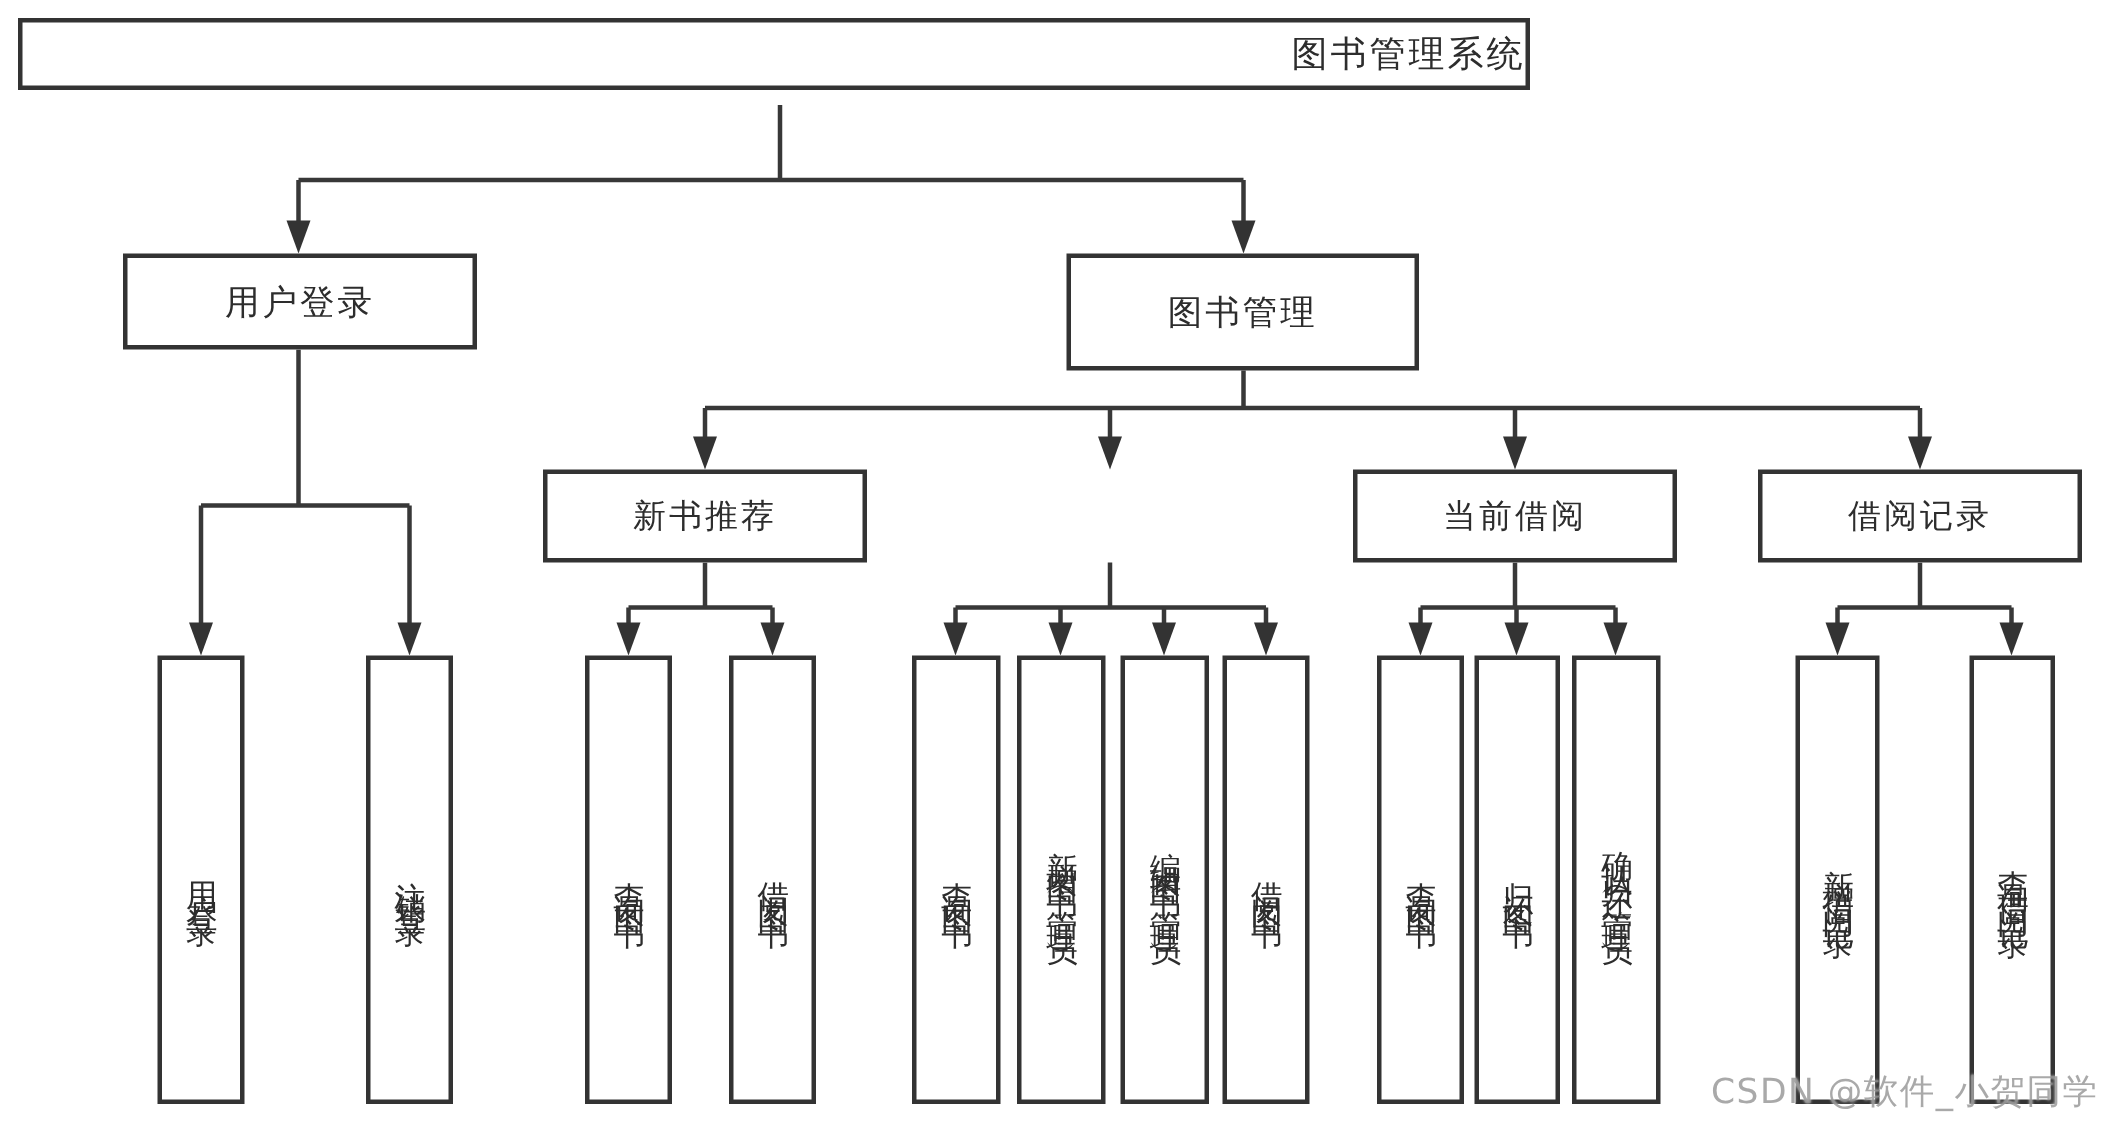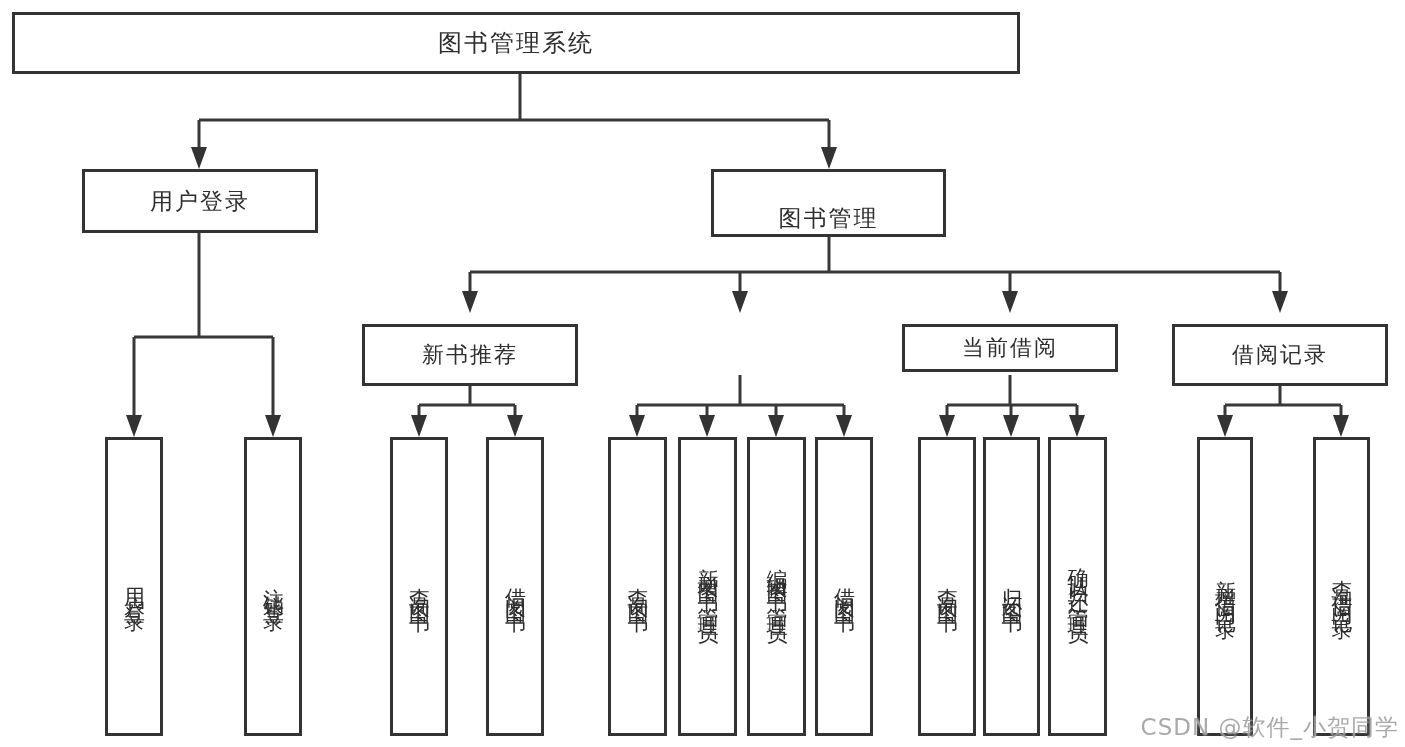--- a/index.html
+++ b/index.html
@@ -27,21 +27,21 @@
     border: 3px solid #333333;
     box-sizing: border-box;
     display: flex;
     align-items: center;
     justify-content: center;
     color: #2d2d2d;
     z-index: 2;
   }
   .node.root  { font-size: 24px; letter-spacing: 2px; }
   .node.lvl2  { font-size: 23px; letter-spacing: 2px; }
-  .node.lvl3  { font-size: 22px; letter-spacing: 2px; margin-top: 11px; }
+  .node.lvl3  { font-size: 22px; letter-spacing: 2px; }
   .node.leaf span {
     writing-mode: vertical-rl;
     text-orientation: mixed;
     font-size: 21px;
     letter-spacing: 8px;
     line-height: 1.1;
     white-space: nowrap;
   }
   .watermark {
     position: absolute;
@@ -94,35 +94,35 @@
       <path d="M768 415 L784 415 L776 437 Z"></path>
       <path d="M836 415 L852 415 L844 437 Z"></path>
       <path d="M939 415 L955 415 L947 437 Z"></path>
       <path d="M1003 415 L1019 415 L1011 437 Z"></path>
       <path d="M1069 415 L1085 415 L1077 437 Z"></path>
       <path d="M1217 415 L1233 415 L1225 437 Z"></path>
       <path d="M1333 415 L1349 415 L1341 437 Z"></path>
     </g>
   </svg>
 
-  <div class="node root" style="left:12px; top:12px; width:1008px; height:62px;">
+  <div class="node root" style="left:12px; top:12px; width:1008px; height:48px;justify-content:flex-end;">
     <span>图书管理系统</span>
   </div>
 
   <div class="node lvl2" style="left:82px; top:169px; width:236px; height:64px;">
     <span>用户登录</span>
   </div>
-  <div class="node lvl2" style="left:711px; top:169px; width:235px; height:68px;align-items:flex-end;">
+  <div class="node lvl2" style="left:711px; top:169px; width:235px; height:78px;">
     <span>图书管理</span>
   </div>
 
   <div class="node lvl3" style="left:362px; top:313px; width:216px; height:62px;">
     <span>新书推荐</span>
   </div>
-  <div class="node lvl3" style="left:902px; top:313px; width:216px; height:48px;">
+  <div class="node lvl3" style="left:902px; top:313px; width:216px; height:62px;">
     <span>当前借阅</span>
   </div>
   <div class="node lvl3" style="left:1172px; top:313px; width:216px; height:62px;">
     <span>借阅记录</span>
   </div>
 
   <div class="node leaf" style="left:105px; top:437px; width:58px; height:299px;">
     <span>用户登录</span>
   </div>
   <div class="node leaf" style="left:244px; top:437px; width:58px; height:299px;">

